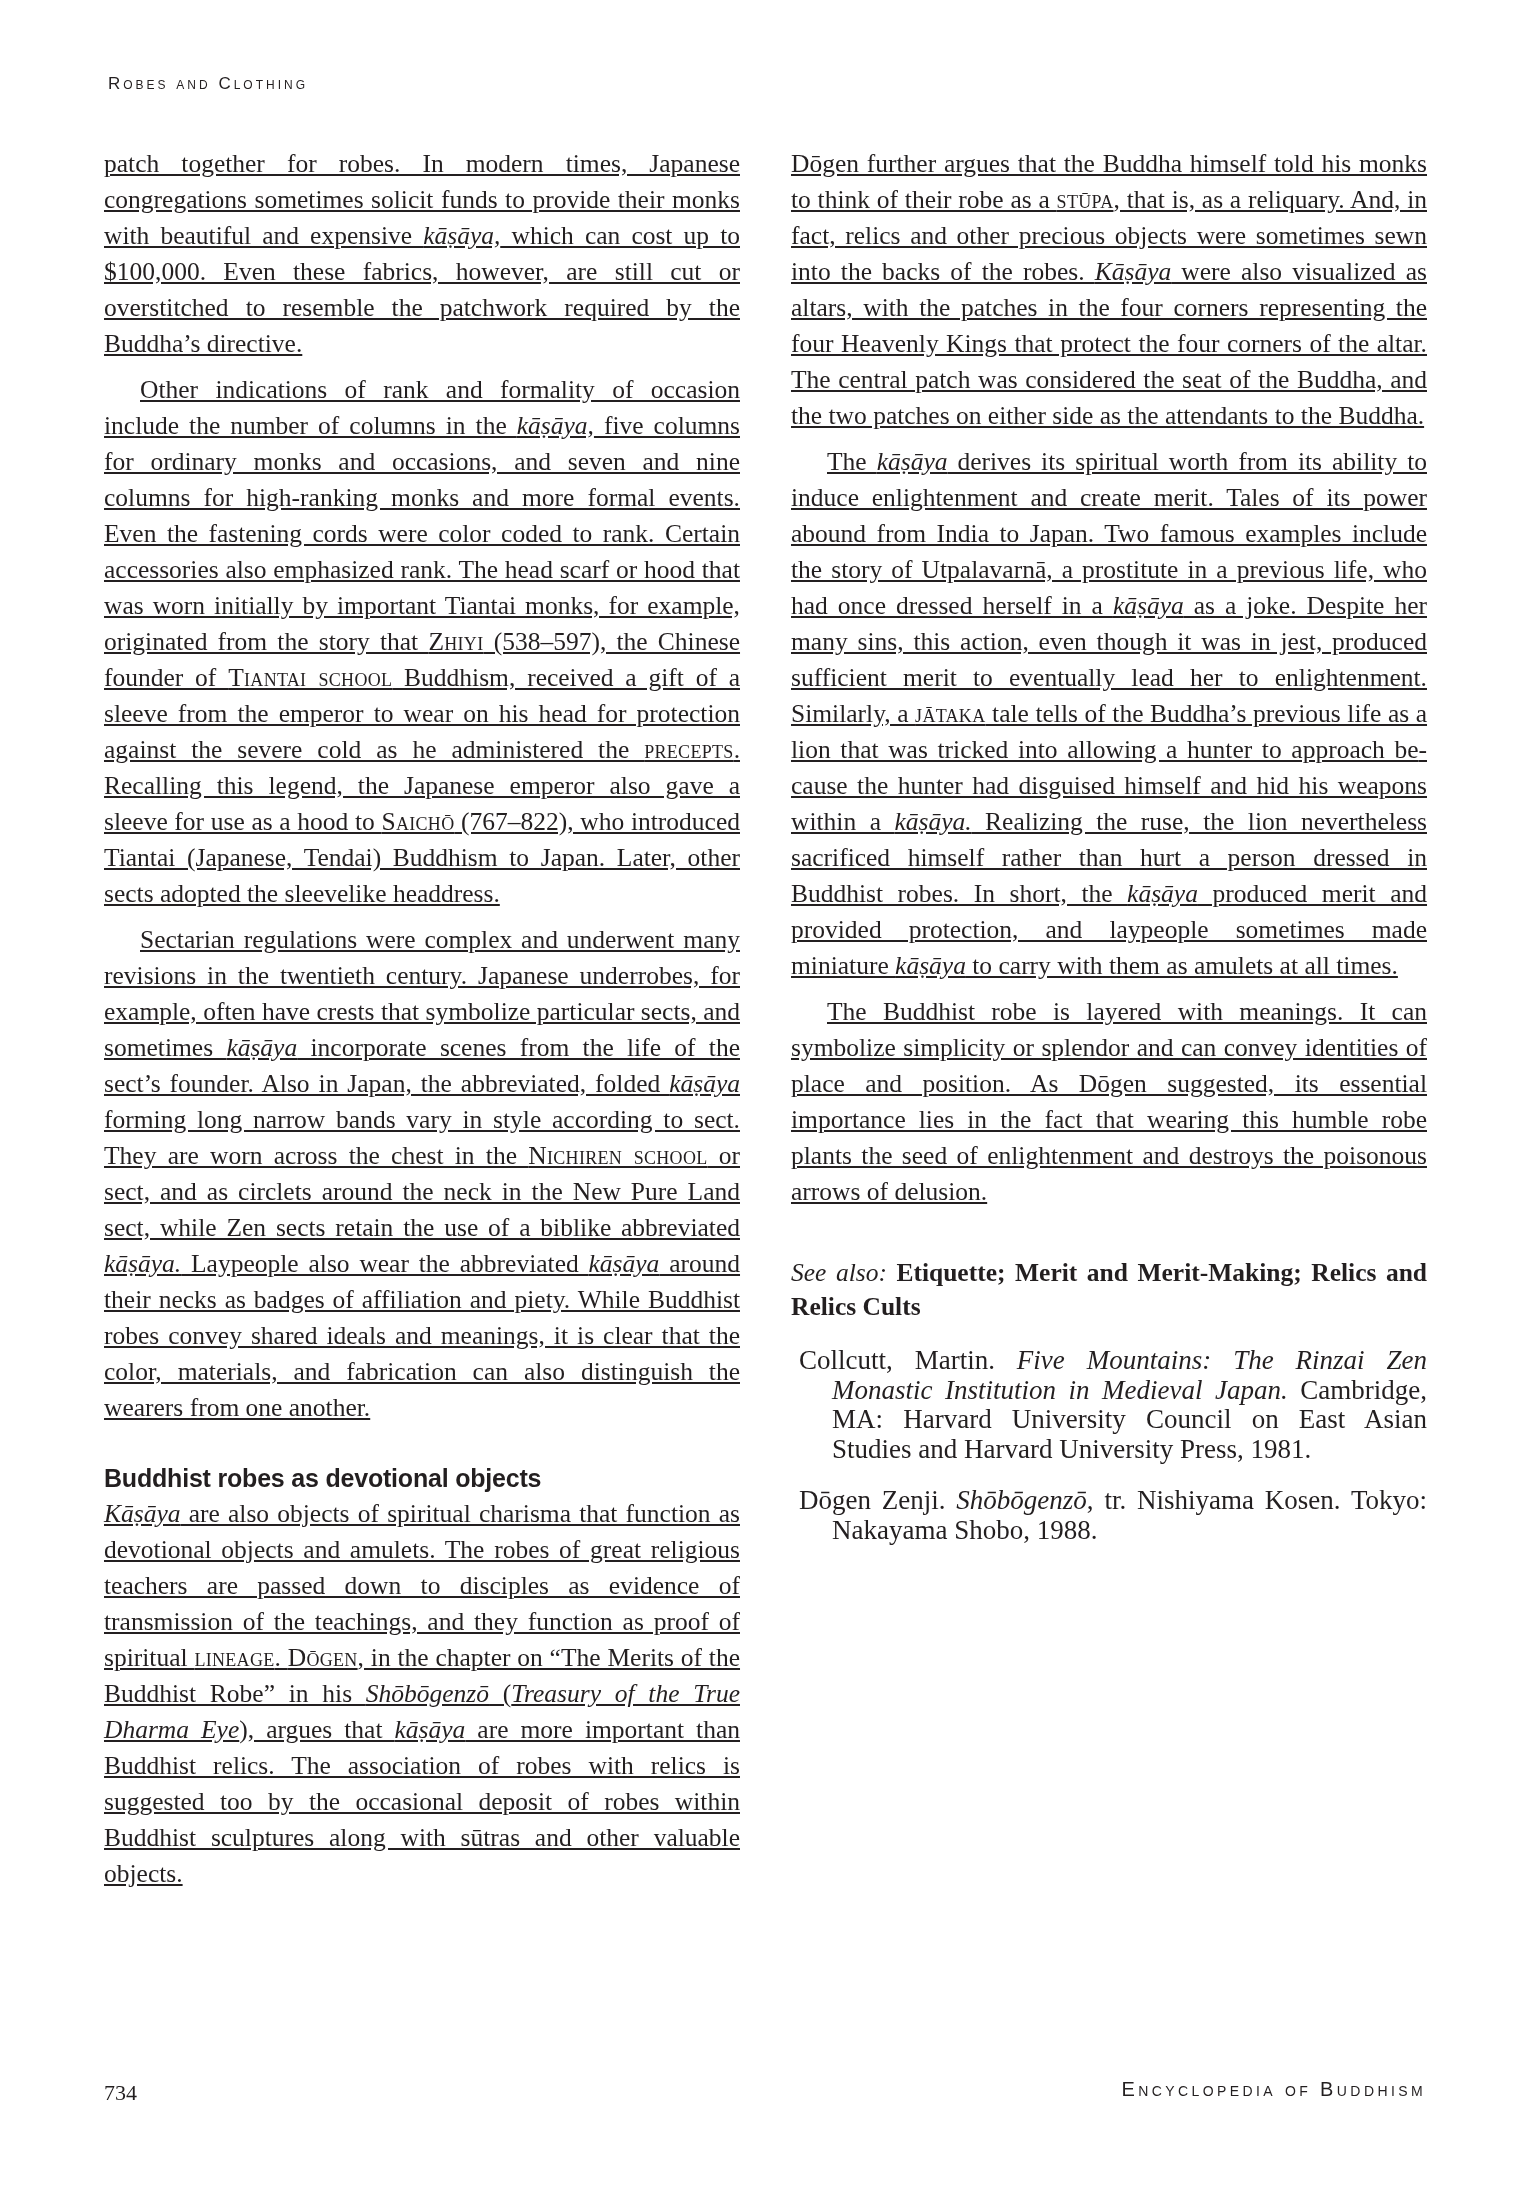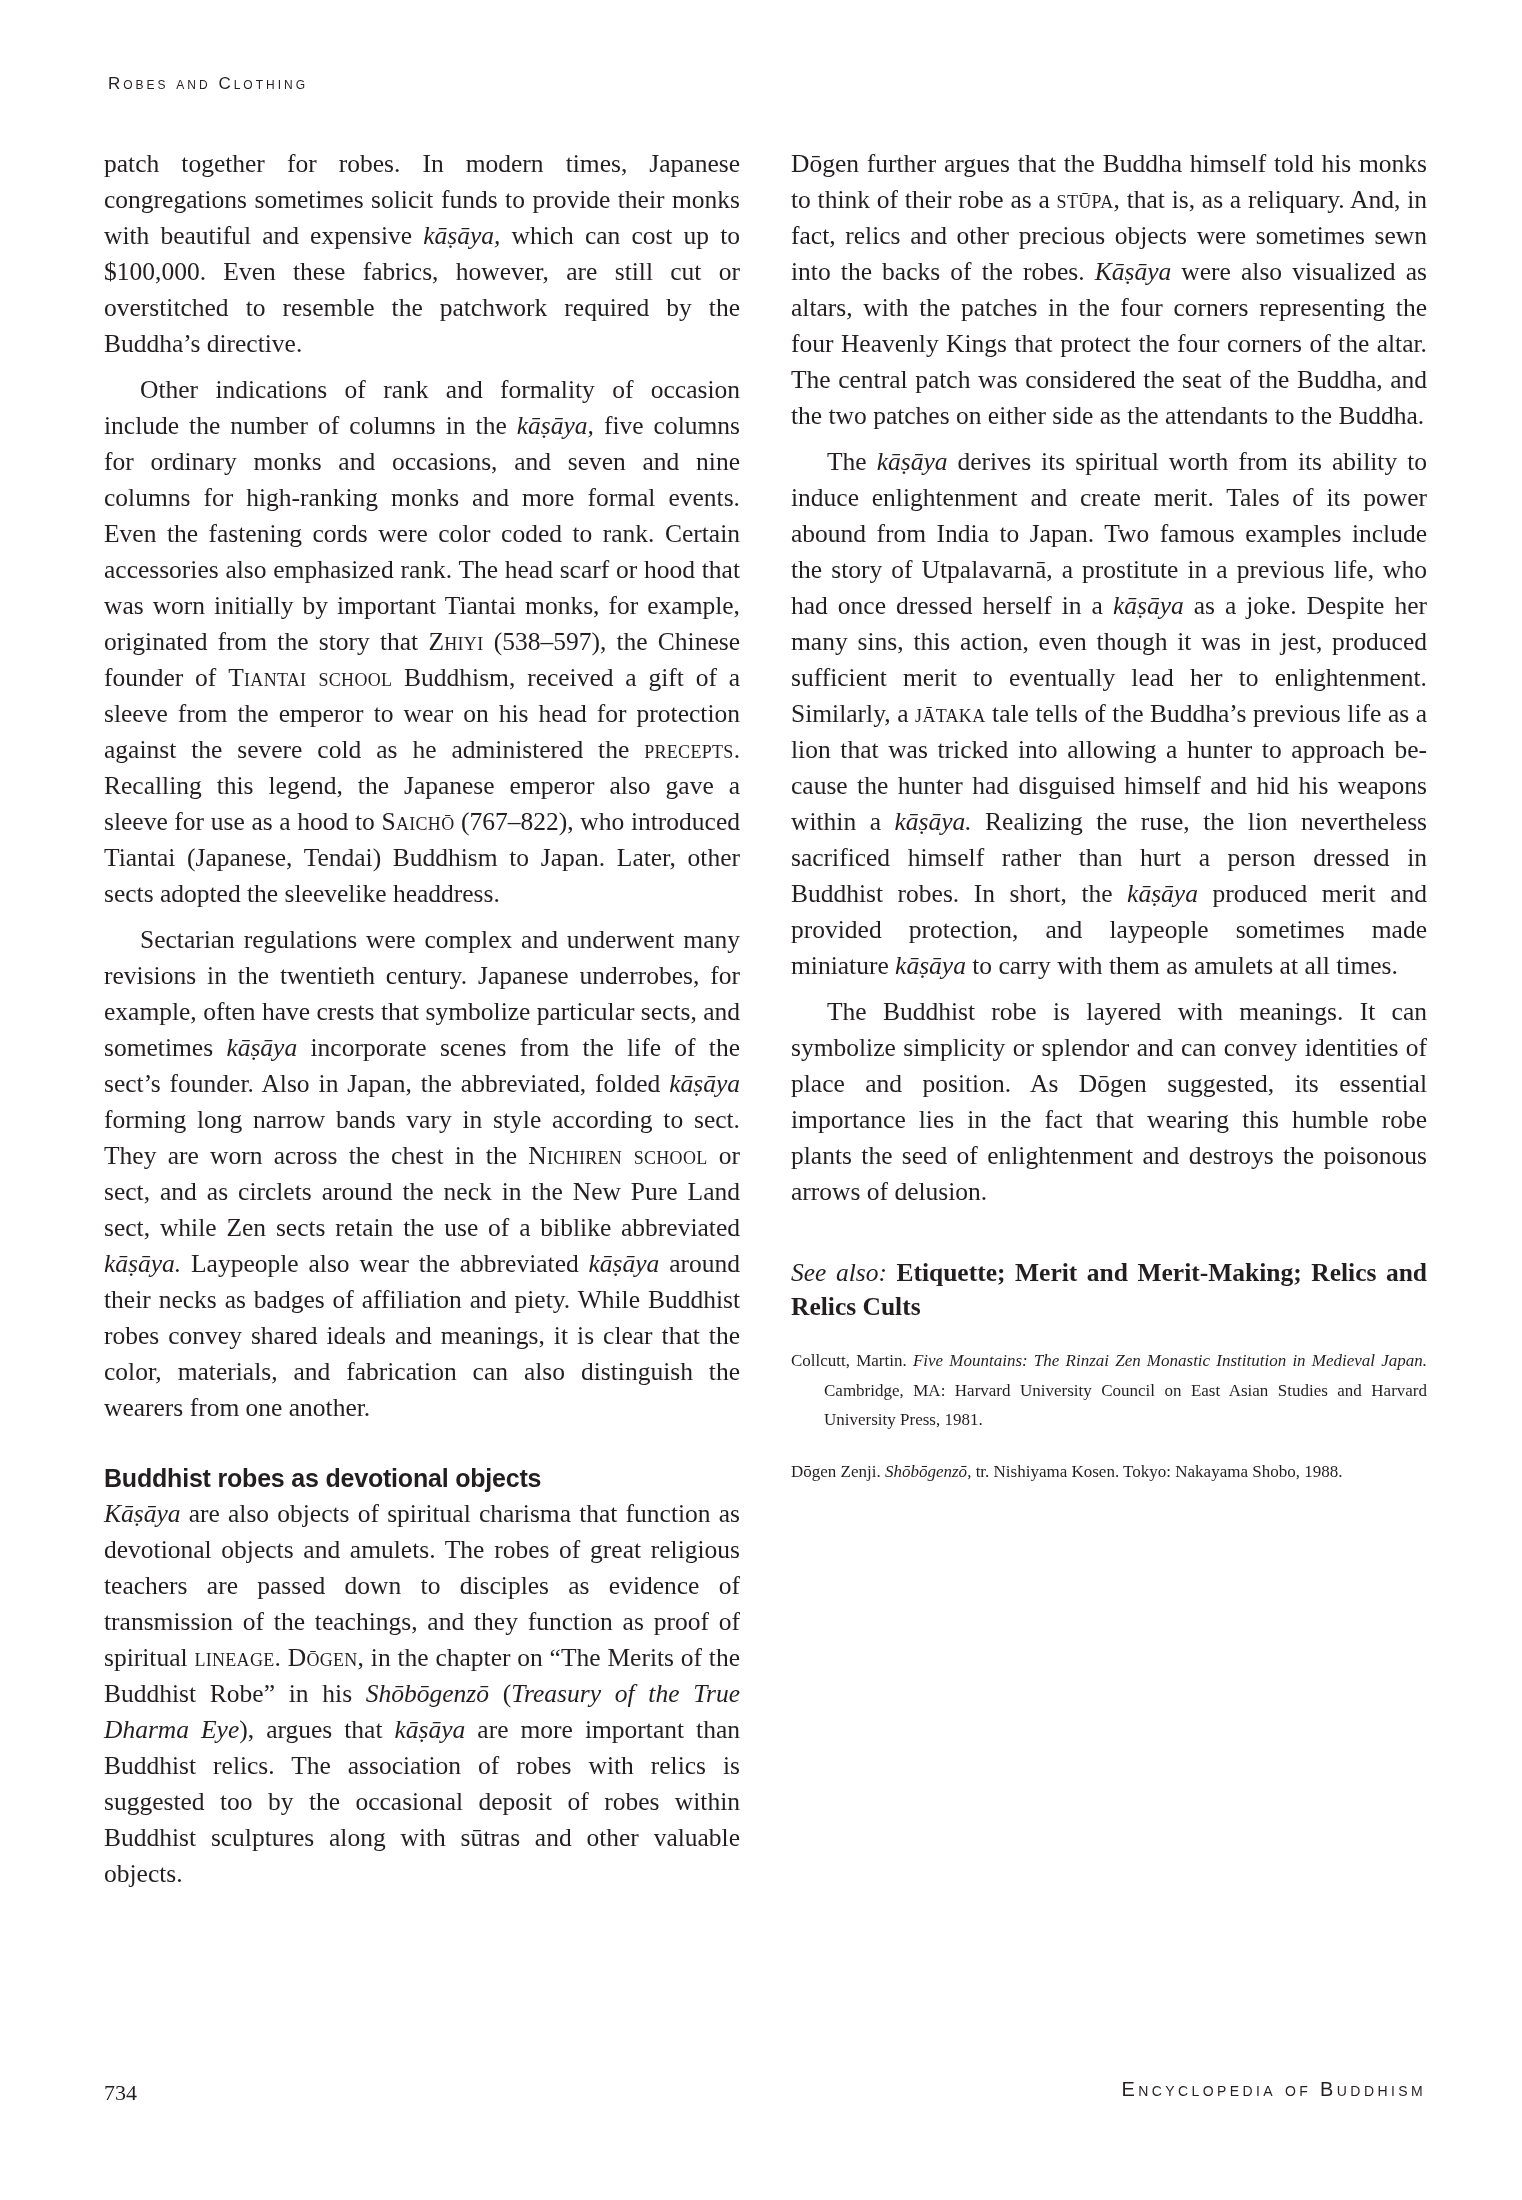--- a/index.html
+++ b/index.html
@@ -5,33 +5,33 @@
     html, body { margin: 0; padding: 0; background: #ffffff; }
     body { width: 1522px; height: 2200px; position: relative; overflow: hidden;
            font-family: "Liberation Serif", "DejaVu Serif", serif; color: #231f20; }
     .running-head { position: absolute; left: 108px; top: 74px; font-size: 17px;
                     letter-spacing: 3px; font-variant: small-caps; font-family: "Liberation Sans", "DejaVu Sans", sans-serif;
                     text-transform: none; }
     .col { position: absolute; top: 146px; width: 636px; }
     .col-left { left: 104px; }
     .col-right { left: 791px; }
     p.body { margin: 0; font-size: 25.5px; line-height: 36px; text-align: justify;
-             hyphens: manual; text-indent: 0; }
+             hyphens: manual; text-indent: 0; text-decoration: underline; }
     p.body.indent { text-indent: 36px; }
     p.body + p.body { margin-top: 10px; }
     .sc { font-variant: small-caps; letter-spacing: 0.3px; }
     em, .it { font-style: italic; }
     .section-heading { margin: 34px 0 0 0; font-family: "Liberation Sans", "DejaVu Sans", sans-serif;
                        font-weight: bold; font-size: 25px; line-height: 36px; letter-spacing: -0.2px; }
     .see-also { margin-top: 46px; font-size: 25.5px; line-height: 34px; text-align: justify; }
     .see-also .links { font-weight: bold; margin-top: 32px; }
     .biblio-head { margin-top: 26px; font-size: 22px; font-style: italic; font-weight: bold; line-height: 30px; }
     .biblio-list { margin-top: 22px; }
-    .biblio-entry { font-size: 17px; line-height: 29.5px; text-align: justify;
-                    padding-left: 33px; text-indent: -33px; margin: 0 0 22px 0; }
+    .biblio-entry { font-size: 27px; line-height: 29.5px; text-align: justify;
+                    padding-left: 33px; text-indent: -33px; margin: 0 0 22px 8px; }
     .folio { position: absolute; left: 104px; top: 2080px; font-size: 22px; }
     .book-title { position: absolute; right: 96px; top: 2078px; font-size: 20px; letter-spacing: 3.4px;
                   font-variant: small-caps; font-family: "Liberation Sans", "DejaVu Sans", sans-serif; }
   </style>
 </head>
 <body>
 
 <div class="running-head">Robes and Clothing</div>
 
 <div class="col col-left">

